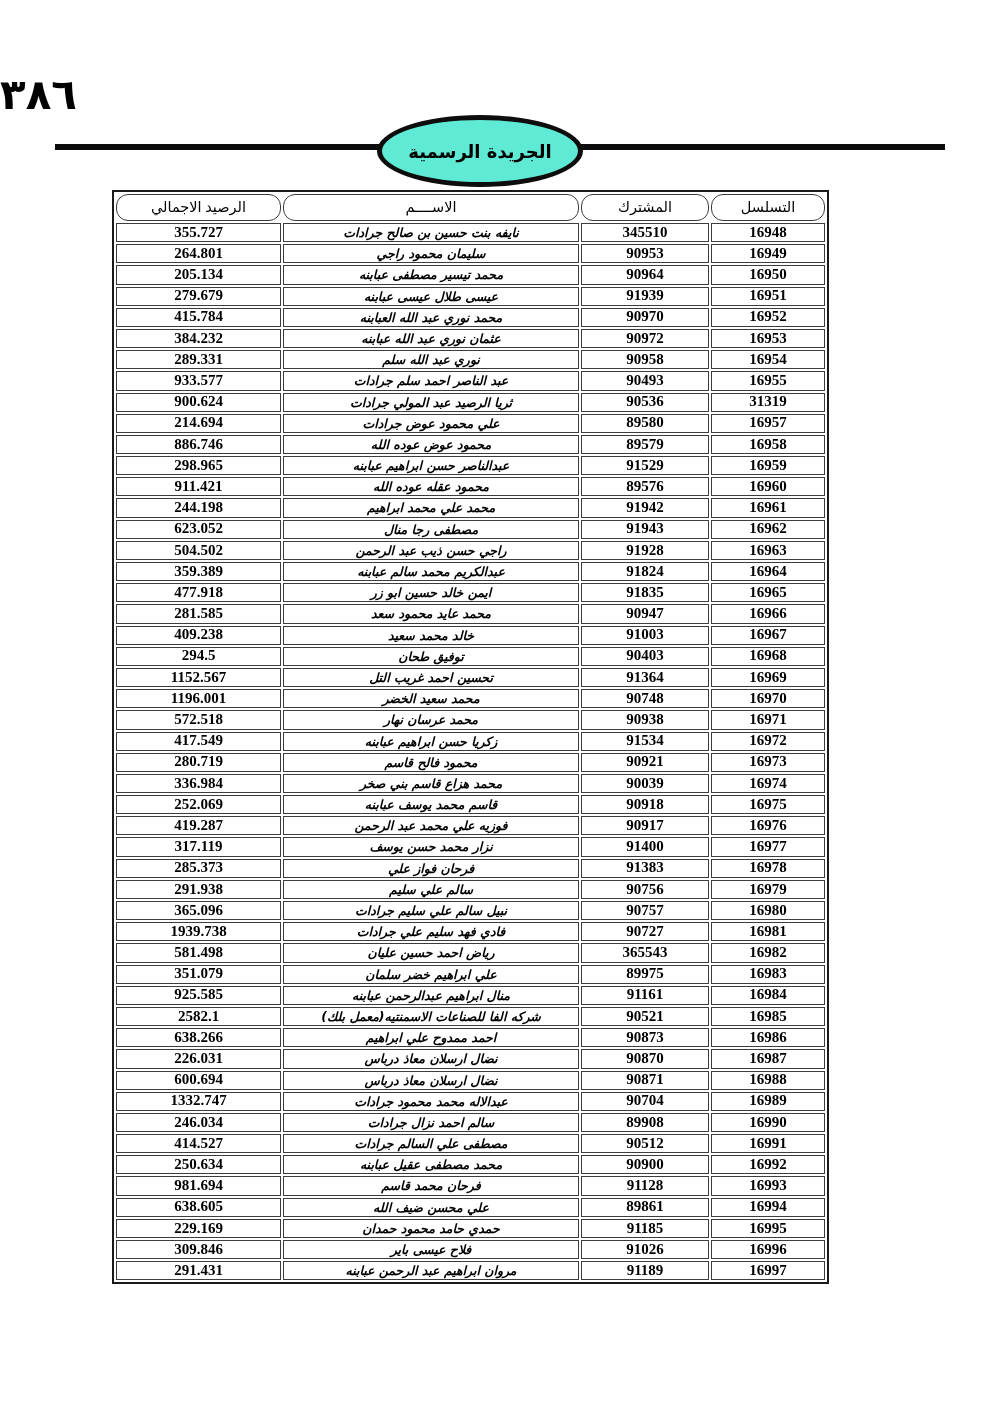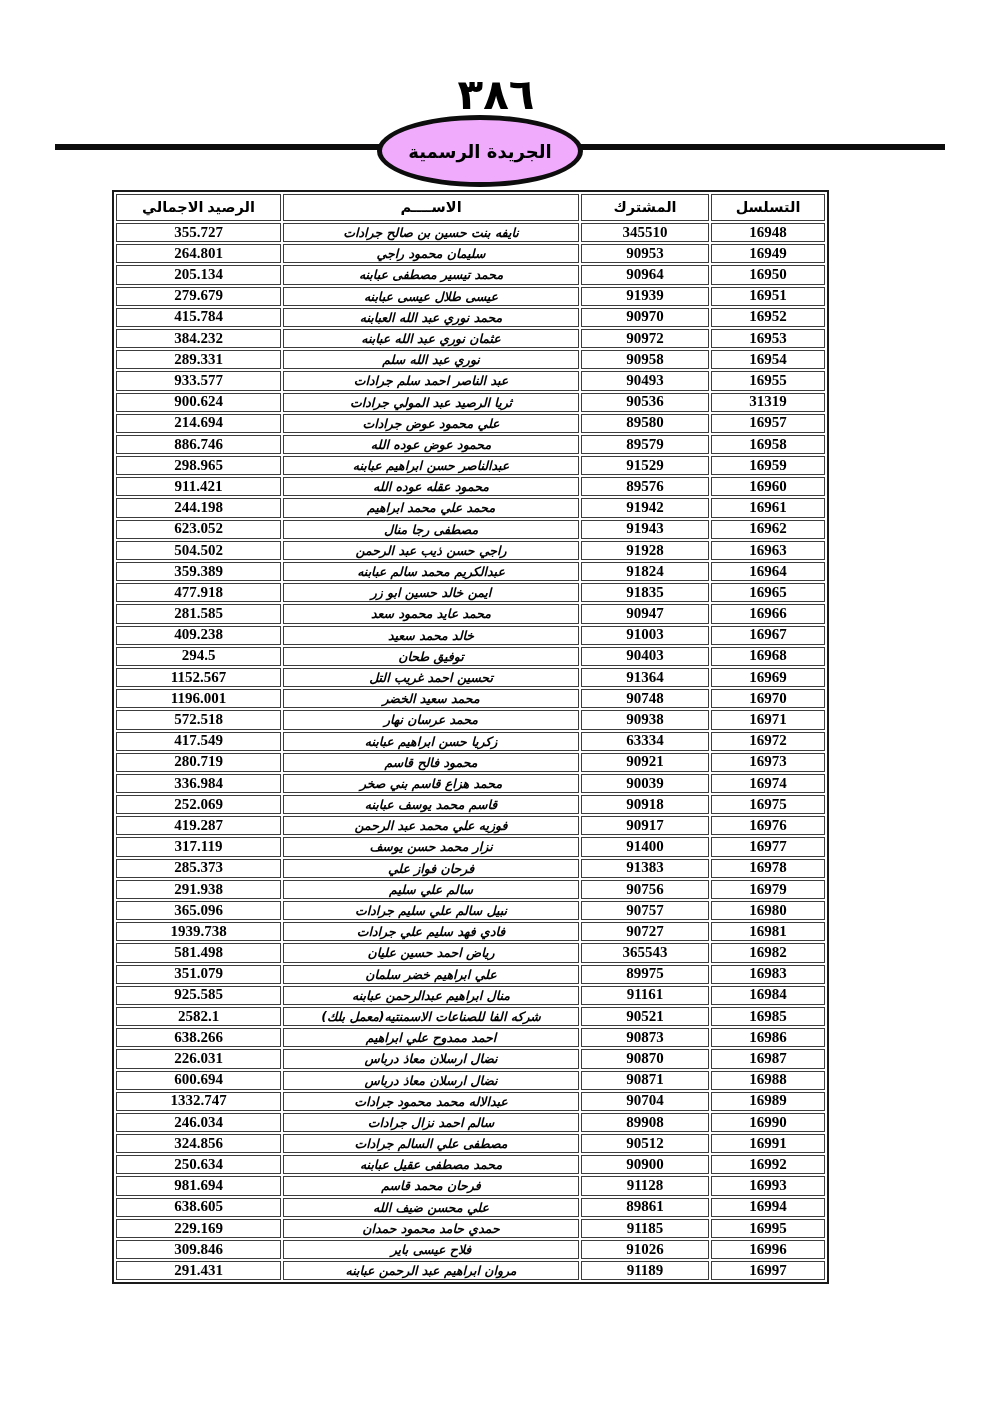--- a/index.html
+++ b/index.html
@@ -1,49 +1,50 @@
 <!DOCTYPE html>
 <html lang="ar"><head>
 <meta charset="utf-8">
 <style>
   html,body{margin:0;padding:0;}
   body{
     width:1000px;height:1414px;position:relative;background:#ffffff;
     font-family:"DejaVu Sans",sans-serif;color:#000;overflow:hidden;
   }
   .page-number{
-    position:absolute;top:70px;left:16px;width:960px;text-align:center;
+    position:absolute;top:70px;left:0;width:960px;text-align:left;
     font-size:42px;font-weight:bold;font-family:"DejaVu Sans",sans-serif;
     letter-spacing:2px;
   }
   .divider-line{
     position:absolute;top:144px;left:55px;width:890px;height:6px;background:#0d0d0d;
   }
   .gazette-ellipse{
     position:absolute;top:115px;left:377px;width:196px;height:62px;
-    background:#f0abfc;border:5px solid #0d0d0d;border-radius:50%;
+    background:#5eead4;border:5px solid #0d0d0d;border-radius:50%;
     display:flex;align-items:center;justify-content:center;z-index:2;
   }
   .gazette-ellipse span{
     font-size:18px;font-weight:bold;font-family:"DejaVu Sans",sans-serif;
     direction:rtl;
   }
   table.gazette-table{
     position:absolute;top:190px;left:112px;width:711px;
     direction:rtl;border:2px solid #1a1a1a;border-collapse:separate;
     border-spacing:2px;background:#ffffff;table-layout:fixed;
   }
   table.gazette-table th, table.gazette-table td{
     border:1px solid #3c3c3c;background:#ffffff;padding:0;margin:0;
     text-align:center;vertical-align:middle;overflow:hidden;white-space:nowrap;
     line-height:1.05;
   }
   table.gazette-table th{
-    height:25px;font-size:14.5px;font-weight:bold;
+    height:25px;font-size:14.5px;font-weight:normal;
     font-family:"Liberation Serif","DejaVu Sans",serif;
+    border-radius:12px;
   }
   table.gazette-table td{
     height:17.2px;font-weight:bold;
   }
   td.num-cell{
     font-size:15px;font-family:"Liberation Serif","DejaVu Sans",serif;
     direction:ltr;
   }
   td.name-cell{
     font-size:12.5px;font-family:"DejaVu Sans",sans-serif;font-style:italic;
@@ -219,21 +220,21 @@
     <td class="num-cell">1196.001</td>
   </tr>
       <tr>
     <td class="num-cell">16971</td>
     <td class="num-cell">90938</td>
     <td class="name-cell">محمد عرسان نهار</td>
     <td class="num-cell">572.518</td>
   </tr>
       <tr>
     <td class="num-cell">16972</td>
-    <td class="num-cell">63334</td>
+    <td class="num-cell">91534</td>
     <td class="name-cell">زكريا حسن ابراهيم عبابنه</td>
     <td class="num-cell">417.549</td>
   </tr>
       <tr>
     <td class="num-cell">16973</td>
     <td class="num-cell">90921</td>
     <td class="name-cell">محمود فالح قاسم</td>
     <td class="num-cell">280.719</td>
   </tr>
       <tr>
@@ -335,21 +336,21 @@
       <tr>
     <td class="num-cell">16990</td>
     <td class="num-cell">89908</td>
     <td class="name-cell">سالم احمد نزال جرادات</td>
     <td class="num-cell">246.034</td>
   </tr>
       <tr>
     <td class="num-cell">16991</td>
     <td class="num-cell">90512</td>
     <td class="name-cell">مصطفى علي السالم جرادات</td>
-    <td class="num-cell">324.856</td>
+    <td class="num-cell">414.527</td>
   </tr>
       <tr>
     <td class="num-cell">16992</td>
     <td class="num-cell">90900</td>
     <td class="name-cell">محمد مصطفى عقيل عبابنه</td>
     <td class="num-cell">250.634</td>
   </tr>
       <tr>
     <td class="num-cell">16993</td>
     <td class="num-cell">91128</td>

